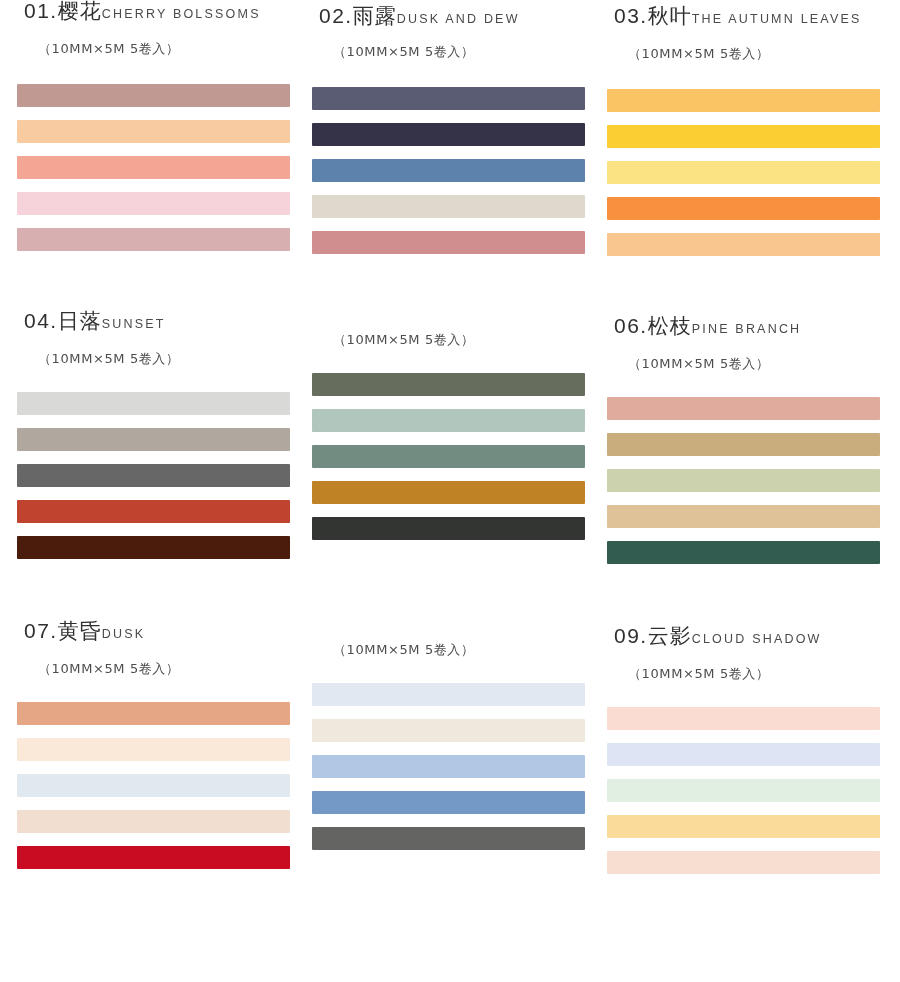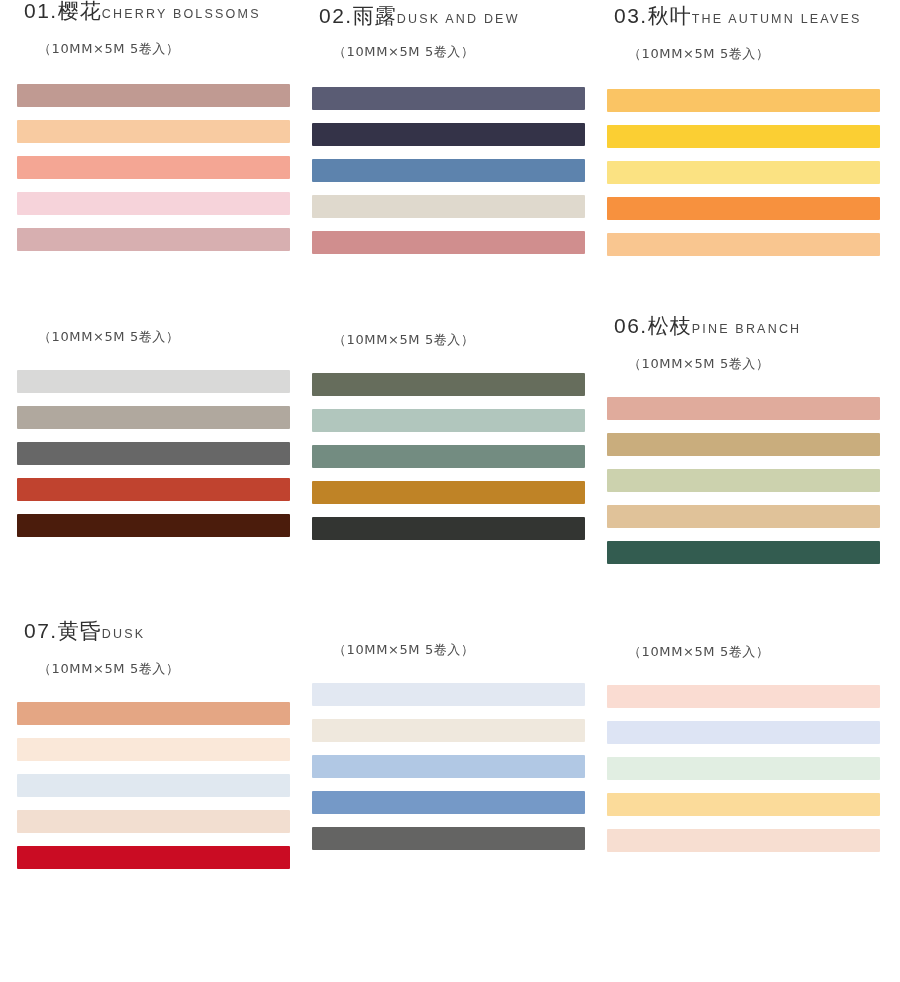--- a/index.html
+++ b/index.html
@@ -143,20 +143,23 @@
         <div class="swatch" style="background-color: rgb(250, 196, 100);"></div>
         <div class="swatch" style="background-color: rgb(251, 207, 51);"></div>
         <div class="swatch" style="background-color: rgb(251, 226, 130);"></div>
         <div class="swatch" style="background-color: rgb(247, 145, 62);"></div>
         <div class="swatch" style="background-color: rgb(249, 198, 144);"></div>
       </div>
     </div>
 
     <div class="set row-2 col-1">
       <div class="set-head">
+        <div class="title-line">
+          <span class="t-num">04.</span><span class="t-cn">日落</span><span class="t-en">SUNSET</span>
+        </div>
         <p class="spec">（10MM×5M  5卷入）</p>
       </div>
       <div class="swatches">
         <div class="swatch" style="background-color: rgb(217, 217, 216);"></div>
         <div class="swatch" style="background-color: rgb(176, 168, 158);"></div>
         <div class="swatch" style="background-color: rgb(103, 103, 103);"></div>
         <div class="swatch" style="background-color: rgb(192, 67, 47);"></div>
         <div class="swatch" style="background-color: rgb(75, 28, 12);"></div>
       </div>
     </div>
@@ -214,20 +217,23 @@
         <div class="swatch" style="background-color: rgb(226, 232, 242);"></div>
         <div class="swatch" style="background-color: rgb(239, 232, 221);"></div>
         <div class="swatch" style="background-color: rgb(177, 200, 228);"></div>
         <div class="swatch" style="background-color: rgb(117, 153, 199);"></div>
         <div class="swatch" style="background-color: rgb(100, 100, 99);"></div>
       </div>
     </div>
 
     <div class="set row-3 col-3">
       <div class="set-head">
+        <div class="title-line">
+          <span class="t-num">09.</span><span class="t-cn">云影</span><span class="t-en">CLOUD SHADOW</span>
+        </div>
         <p class="spec">（10MM×5M  5卷入）</p>
       </div>
       <div class="swatches">
         <div class="swatch" style="background-color: rgb(250, 220, 210);"></div>
         <div class="swatch" style="background-color: rgb(221, 228, 244);"></div>
         <div class="swatch" style="background-color: rgb(225, 238, 226);"></div>
         <div class="swatch" style="background-color: rgb(251, 219, 154);"></div>
         <div class="swatch" style="background-color: rgb(247, 222, 209);"></div>
       </div>
     </div>

